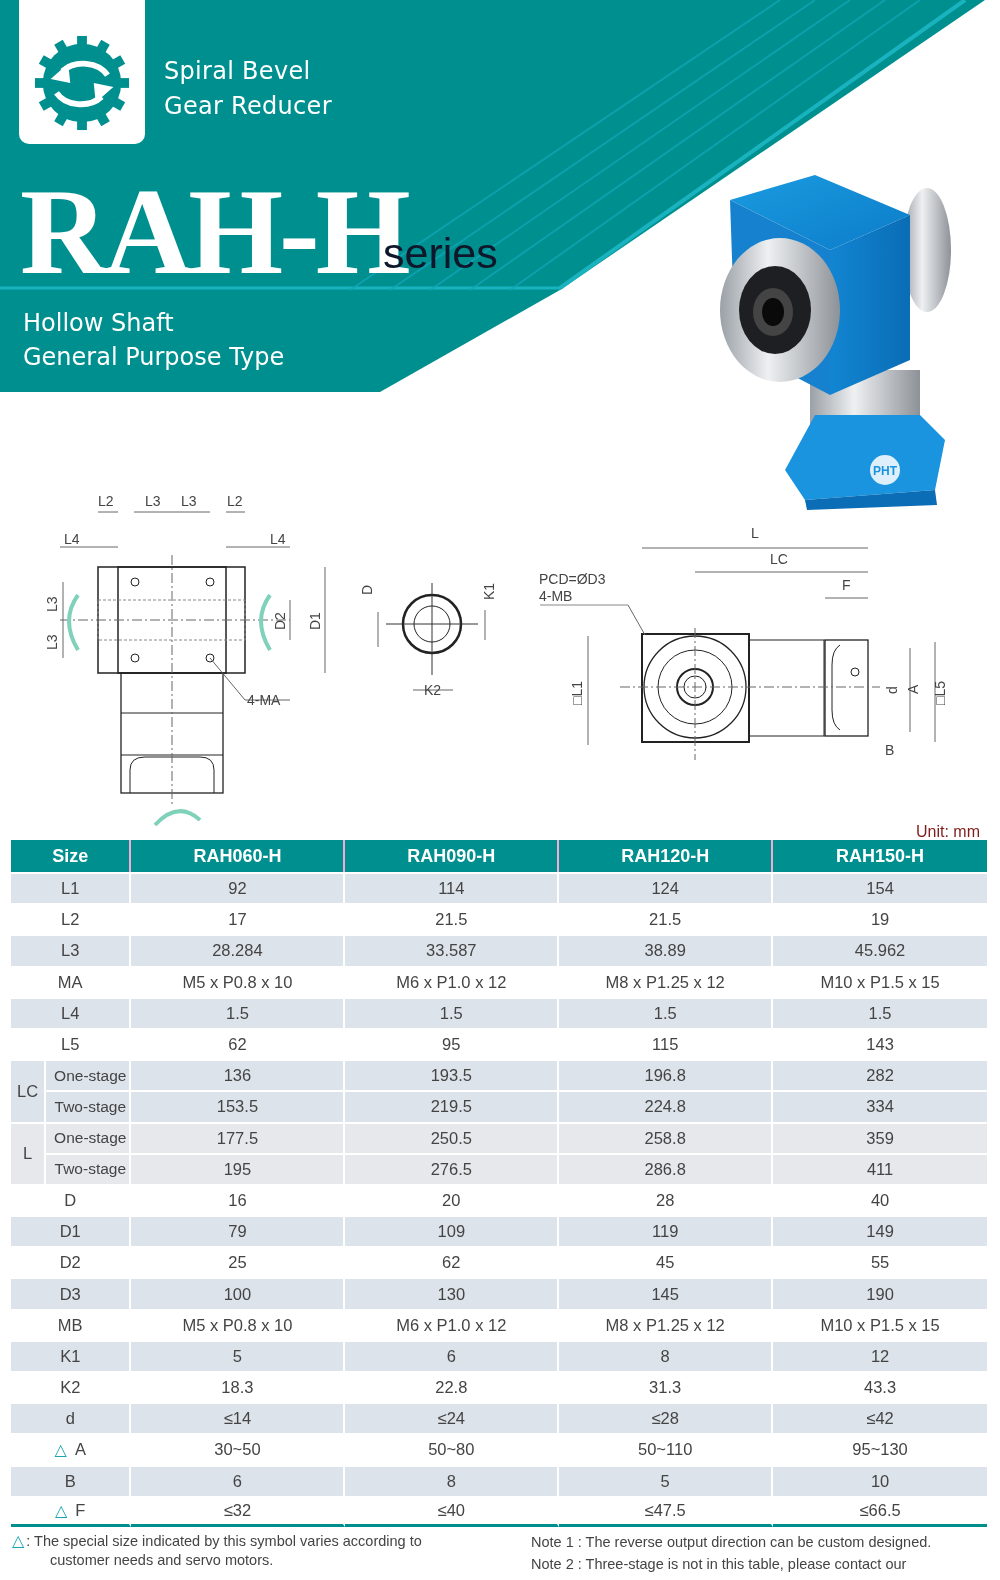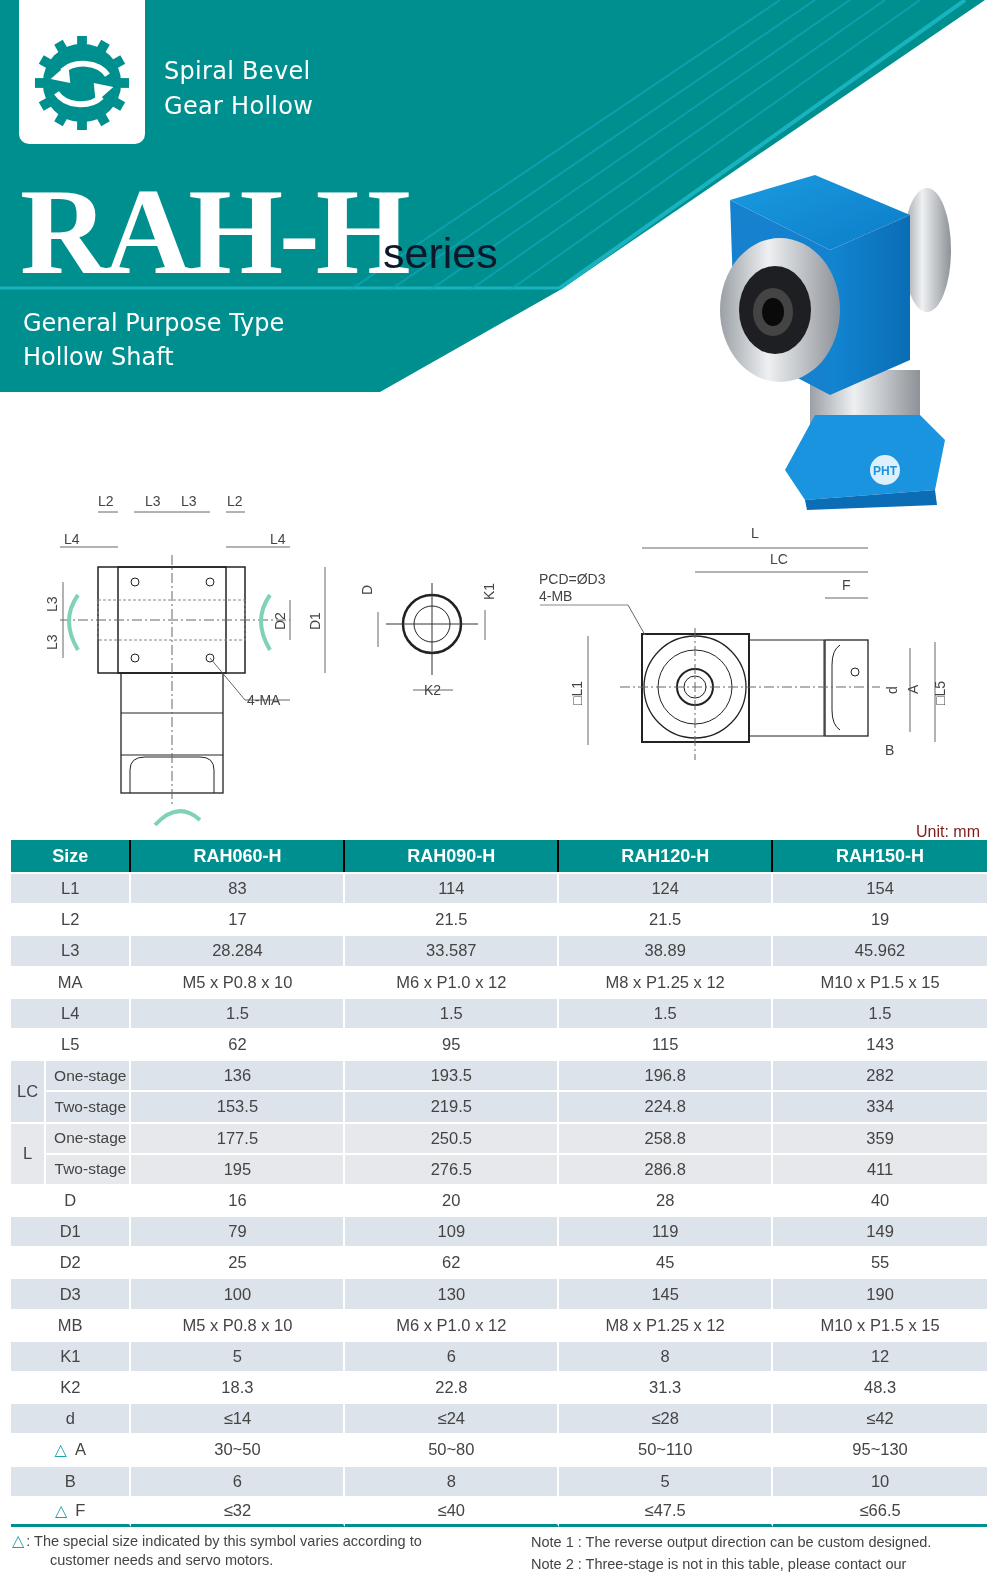--- a/index.html
+++ b/index.html
@@ -18,21 +18,21 @@
   .tagline { position: absolute; left: 23px; top: 306px; color: #fff; font-family: "DejaVu Sans", sans-serif; font-size: 24px; line-height: 34px; }
 
   .product-photo { position: absolute; left: 705px; top: 170px; width: 260px; height: 340px; }
 
   .drawings { position: absolute; left: 0; top: 480px; width: 1000px; height: 350px; }
   .drawings svg { position: absolute; left: 0; top: 0; }
 
   .unit { position: absolute; right: 20px; top: 815px; font-size: 16px; color: #7f1d1d; margin-top: 8px; }
 
   table.specs { position: absolute; left: 11px; top: 840px; width: 976px; border-collapse: separate; border-spacing: 0; font-family: "Liberation Sans", sans-serif; }
-  table.specs th { background: #008f8f; color: #fff; font-weight: bold; font-size: 18px; height: 32px; border-right: 2px solid #000000; text-align: center; }
+  table.specs th { background: #008f8f; color: #fff; font-weight: bold; font-size: 18px; height: 32px; border-right: 2px solid #f9a8d4; text-align: center; }
   table.specs th:last-child { border-right: none; }
   table.specs td { height: 31.2px; font-size: 16.5px; color: #444; text-align: center; border-right: 2px solid #ffffff; border-top: 2px solid #ffffff; }
   table.specs td:last-child { border-right: none; }
   table.specs tr.alt td { background: #dde3ea; }
   table.specs tr.plain td { background: #ffffff; }
   table.specs tr.grey td { background: #e7e8ec; }
   table.specs td.sub { font-size: 15.5px; text-align: center; padding-left: 5px; width: 85px; }
   table.specs td.grp { width: 35px; font-size: 16.5px; }
   table.specs tr.last td { border-bottom: 3px solid #008f8f; }
   .tri { color: #1aa3b0; font-size: 16px; margin-right: 8px; }
@@ -78,27 +78,27 @@
       </g>
       <path d="M76,42 A28,22 0 0 0 30,38" stroke="#fff" stroke-width="6" fill="none"></path>
       <polygon points="18,46 36,30 38,50" fill="#fff"></polygon>
       <path d="M24,60 A28,22 0 0 0 70,64" stroke="#fff" stroke-width="6" fill="none"></path>
       <polygon points="82,54 64,70 62,50" fill="#fff"></polygon>
     </svg>
   </div>
 
   <div class="subtitle">
     <div>Spiral Bevel</div>
-    <div>Gear Hollow</div>
+    <div>Gear Reducer</div>
   </div>
   <div class="series-title">RAH-H</div>
   <div class="series-suffix">series</div>
   <div class="tagline">
+    <div>Hollow Shaft</div>
     <div>General Purpose Type</div>
-    <div>Hollow Shaft</div>
   </div>
 </div>
 
 <div class="product-photo">
   <svg width="260" height="340" viewBox="0 0 260 340">
     <defs>
       <linearGradient id="silver" x1="0" x2="1" y1="0" y2="0">
         <stop offset="0" stop-color="#9aa0a6"></stop>
           <stop offset="0.4" stop-color="#eef0f2"></stop>
           <stop offset="1" stop-color="#8d9298"></stop>
@@ -232,21 +232,21 @@
       <th colspan="2" style="width:120px">Size</th>
       <th style="width:213px">RAH060-H</th>
       <th style="width:213px">RAH090-H</th>
       <th style="width:213px">RAH120-H</th>
       <th style="width:213px">RAH150-H</th>
     </tr>
   </thead>
   <tbody>
     <tr class="alt">
       <td colspan="2">L1</td>
-      <td>83</td>
+      <td>92</td>
       <td>114</td>
       <td>124</td>
       <td>154</td>
     </tr>
     <tr class="plain">
       <td colspan="2">L2</td>
       <td>17</td>
       <td>21.5</td>
       <td>21.5</td>
       <td>19</td>
@@ -352,21 +352,21 @@
       <td>5</td>
       <td>6</td>
       <td>8</td>
       <td>12</td>
     </tr>
     <tr class="plain">
       <td colspan="2">K2</td>
       <td>18.3</td>
       <td>22.8</td>
       <td>31.3</td>
-      <td>48.3</td>
+      <td>43.3</td>
     </tr>
     <tr class="alt">
       <td colspan="2">d</td>
       <td>≤14</td>
       <td>≤24</td>
       <td>≤28</td>
       <td>≤42</td>
     </tr>
     <tr class="plain">
       <td colspan="2"><span class="tri">△</span><span>A</span></td>

